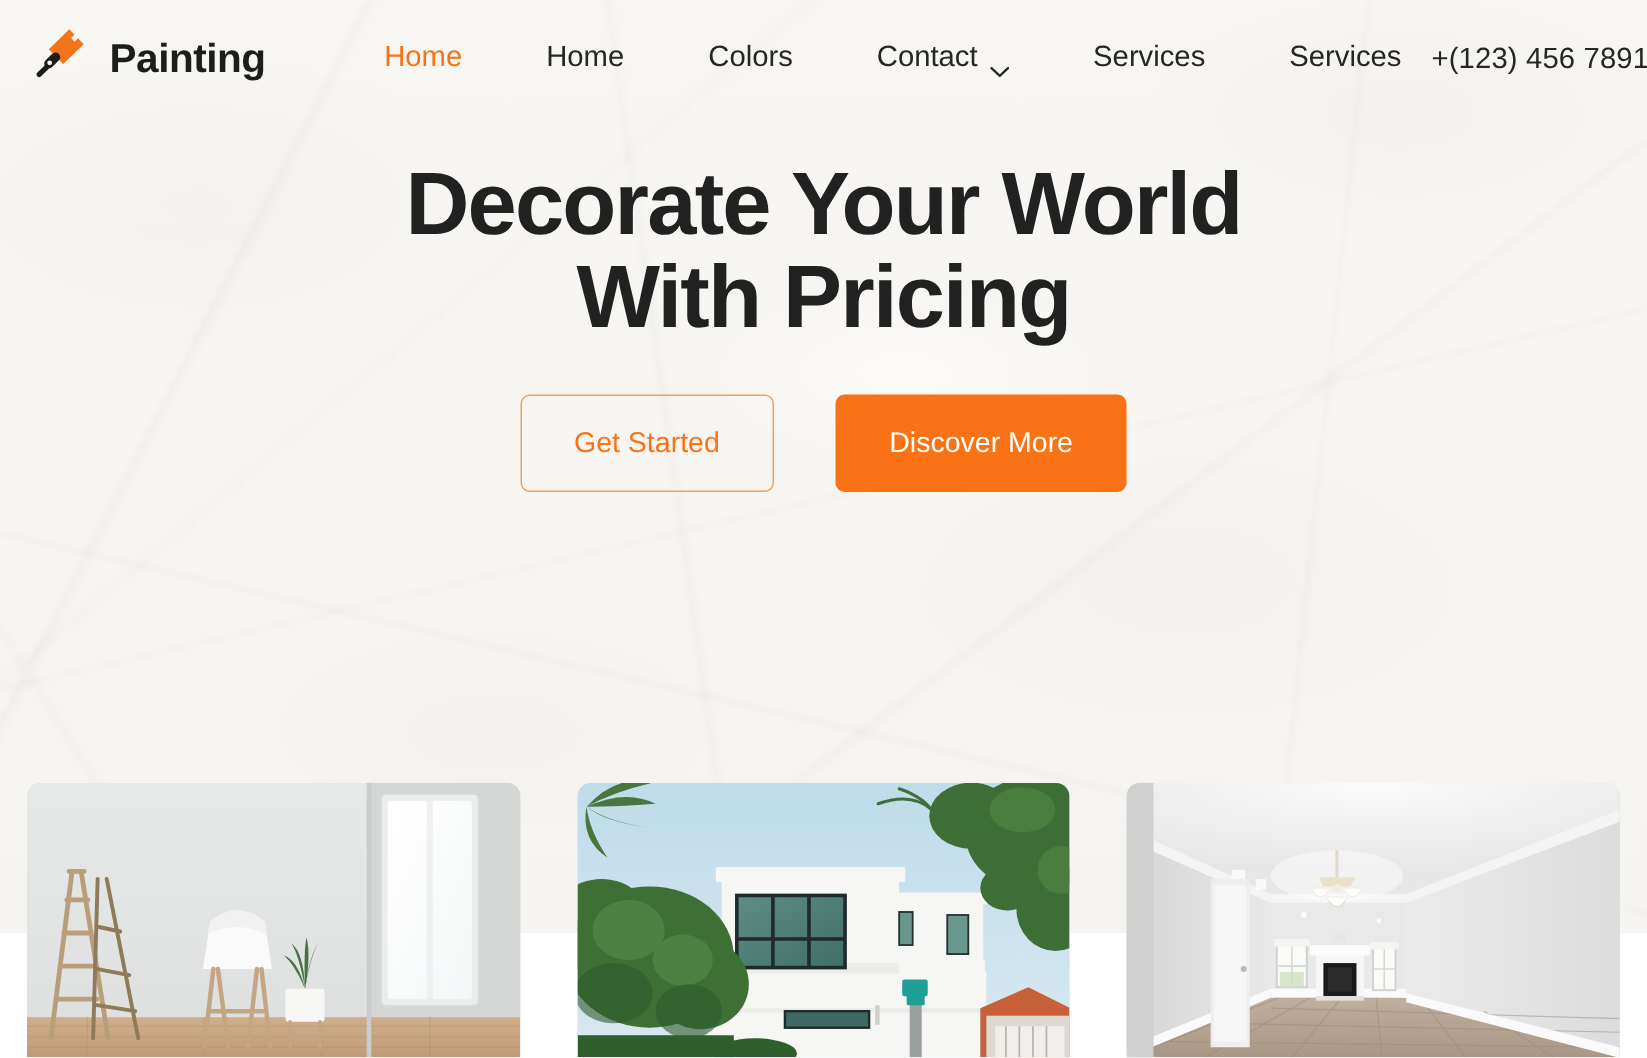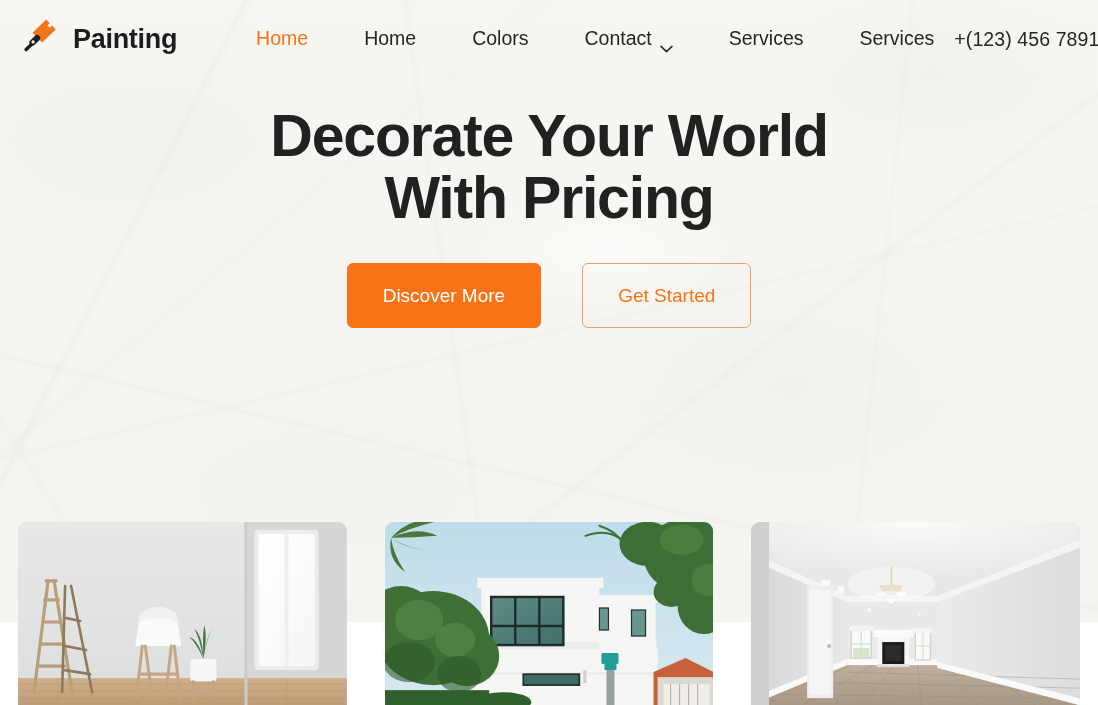--- a/index.html
+++ b/index.html
@@ -201,22 +201,22 @@
   </div>
 
   <div class="hero">
     <h1 class="hero-title">
       <span>Decorate Your World</span><br>
       <span>With Pricing</span>
     </h1>
 
 
     <div class="hero-actions">
+      <button class="btn btn-ghost">Get Started</button>
       <button class="btn btn-primary">Discover More</button>
-      <button class="btn btn-ghost">Get Started</button>
     </div>
   </div>
 
   <div class="gallery">
 
     <div class="card">
       <svg viewBox="0 0 328 183" preserveAspectRatio="xMidYMid slice" xmlns="http://www.w3.org/2000/svg" aria-hidden="true">
         <defs>
           <linearGradient id="c1wall" x1="0" y1="0" x2="0" y2="1">
             <stop offset="0" stop-color="#e6e7e7"></stop>

